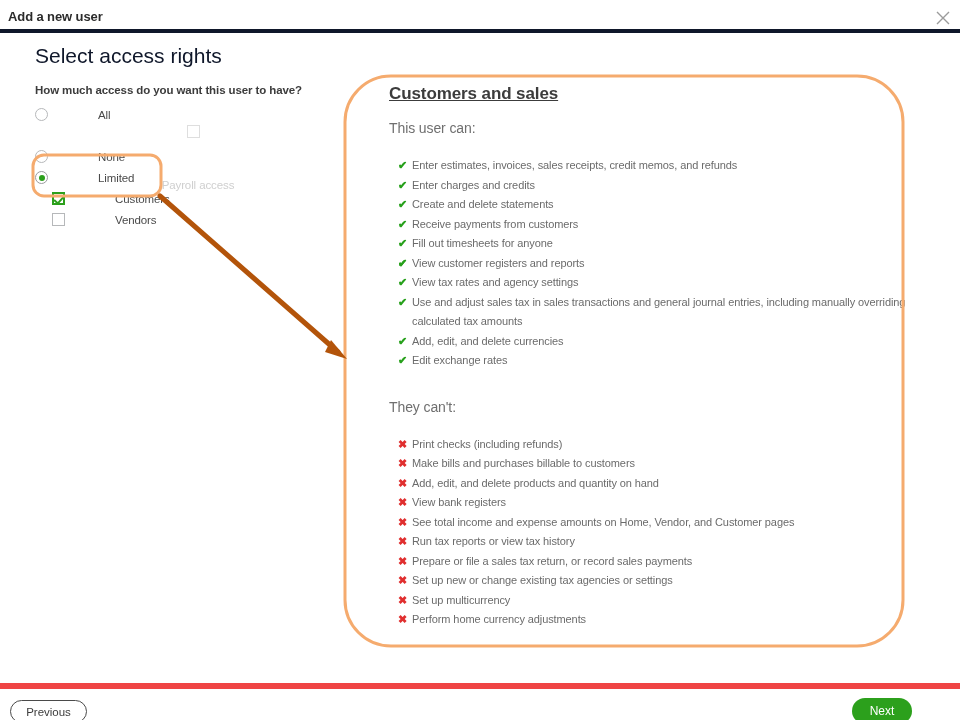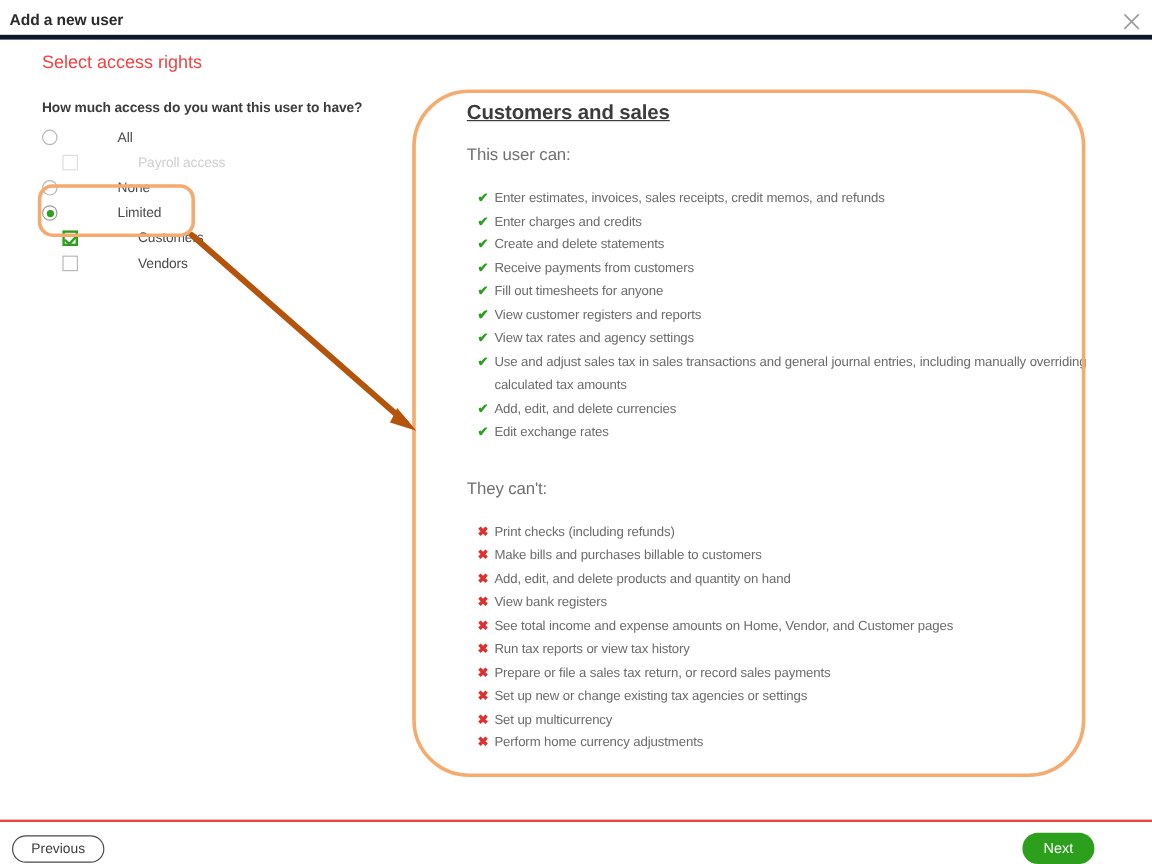--- a/index.html
+++ b/index.html
@@ -37,22 +37,22 @@
     right: 7px; top: 8px;
     width: 20px; height: 20px;
     cursor: pointer;
   }
   .close-icon svg { display: block; }
 
   
   .page-title {
     position: absolute;
     left: 35px; top: 44px;
-    font-size: 15px;
-    color: #ef4444;
+    font-size: 21px;
+    color: #0f172a;
     font-weight: normal;
   }
 
   
   .left-panel {
     position: absolute;
     left: 35px; top: 84px;
     width: 300px;
   }
   .question {
@@ -65,21 +65,21 @@
   .opt-row {
     display: flex;
     align-items: center;
     height: 21px;
     margin-bottom: 0px;
     font-size: 11.5px;
     color: #4a4a4a;
     gap: 41px;
   }
   .opt-row.indent { padding-left: 17px; }
-  .opt-row.disabled { color: #cfcfcf; }
+  .opt-row.disabled { color: #cfcfcf; flex-direction: column; }
   .opt-label { margin-left: 9px; letter-spacing: -0.1px; }
 
   .radio {
     width: 13px; height: 13px;
     border: 1px solid #b6b8ba;
     border-radius: 50%;
     box-sizing: border-box;
     background: #fff;
     position: relative;
     flex: 0 0 auto;
@@ -161,21 +161,21 @@
     left: 0; top: 0;
     width: 960px; height: 720px;
     pointer-events: none;
   }
 
   
   .footer {
     position: absolute;
     left: 0; top: 683px;
     width: 960px; height: 37px;
-    border-top: 2px solid #ef4444;
+    border-top: 6px solid #ef4444;
     box-sizing: border-box;
     background: #fff;
   }
   .btn-previous {
     position: absolute;
     left: 10px; top: 11px;
     width: 77px; height: 23px;
     border: 1px solid #4a4a4a;
     border-radius: 12px;
     background: #fff;

